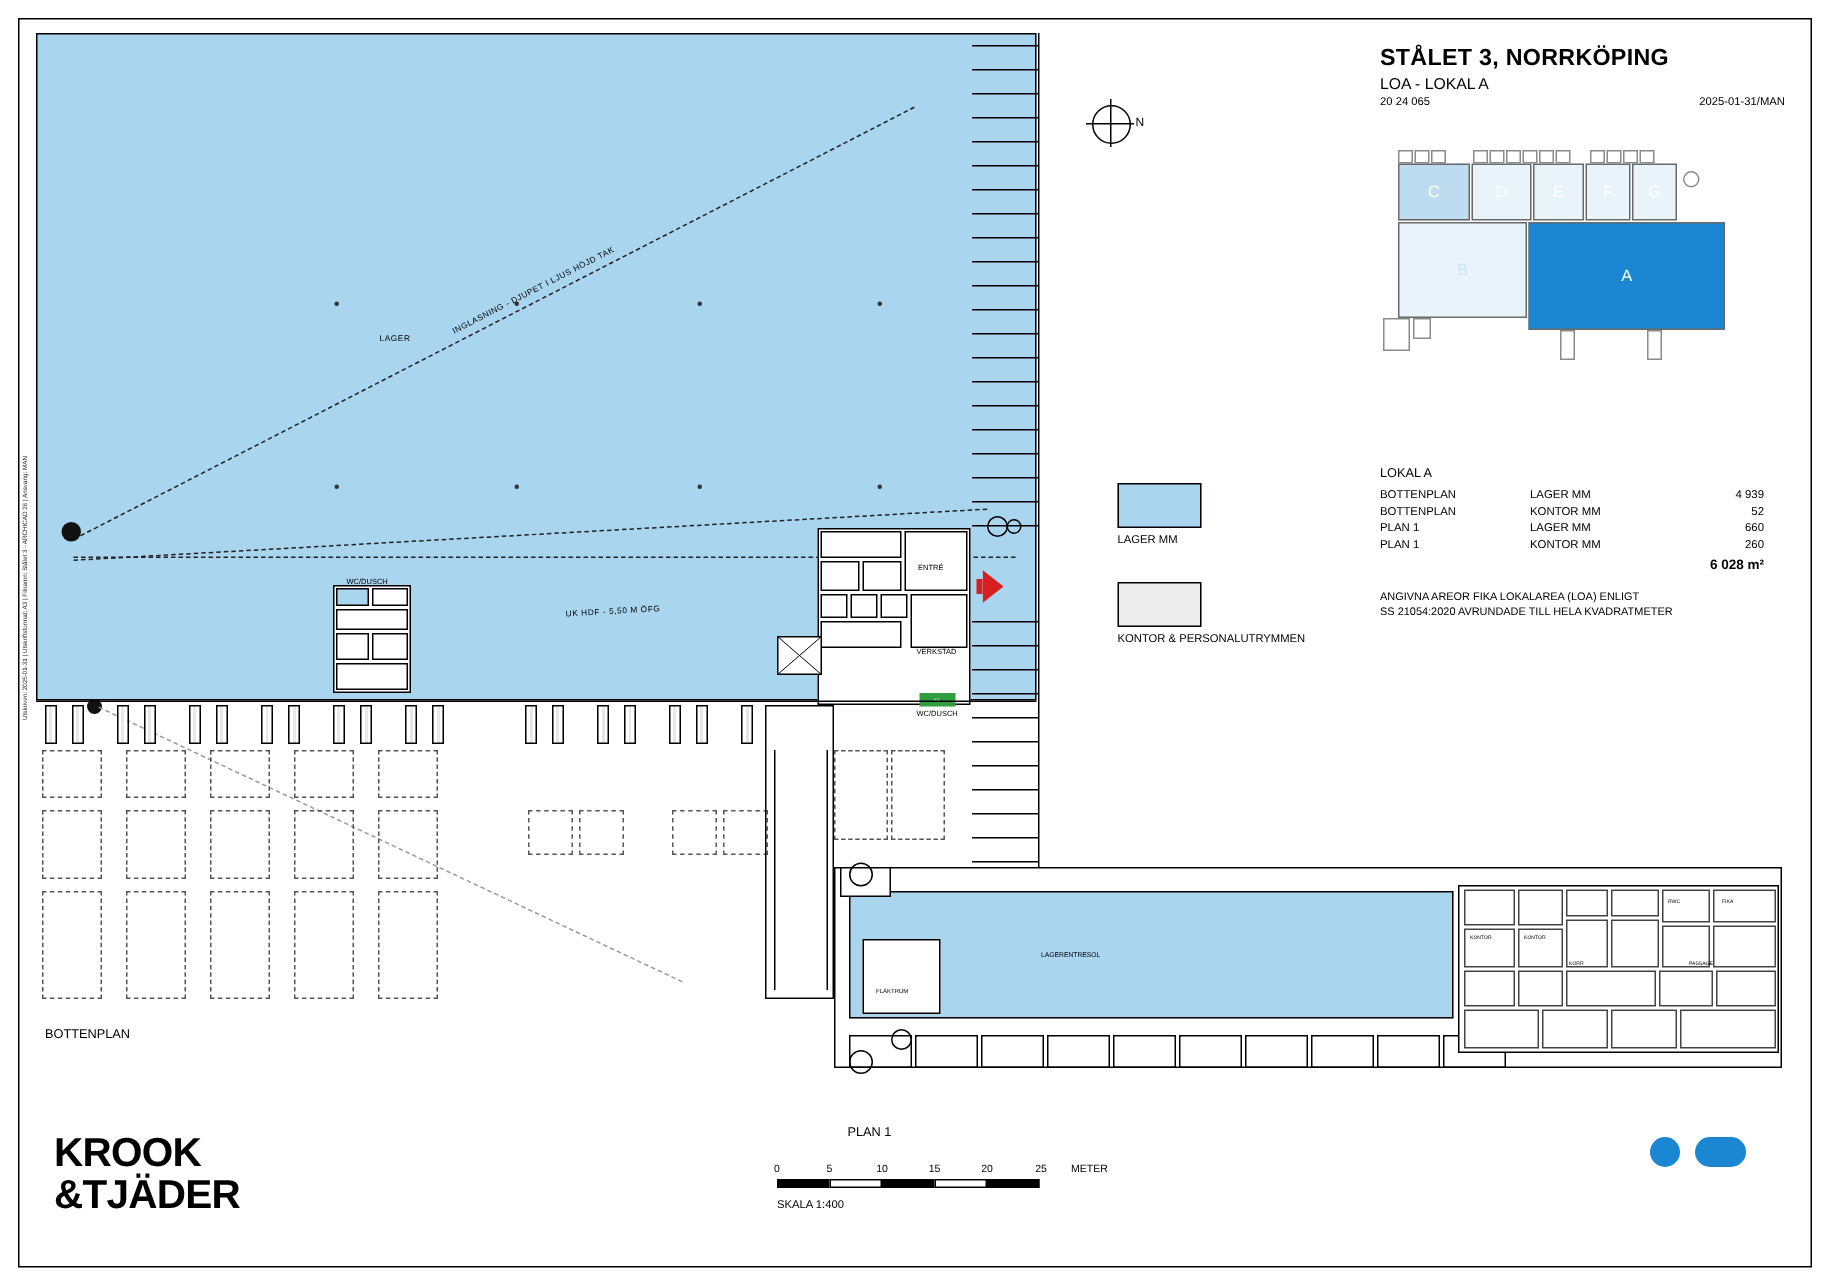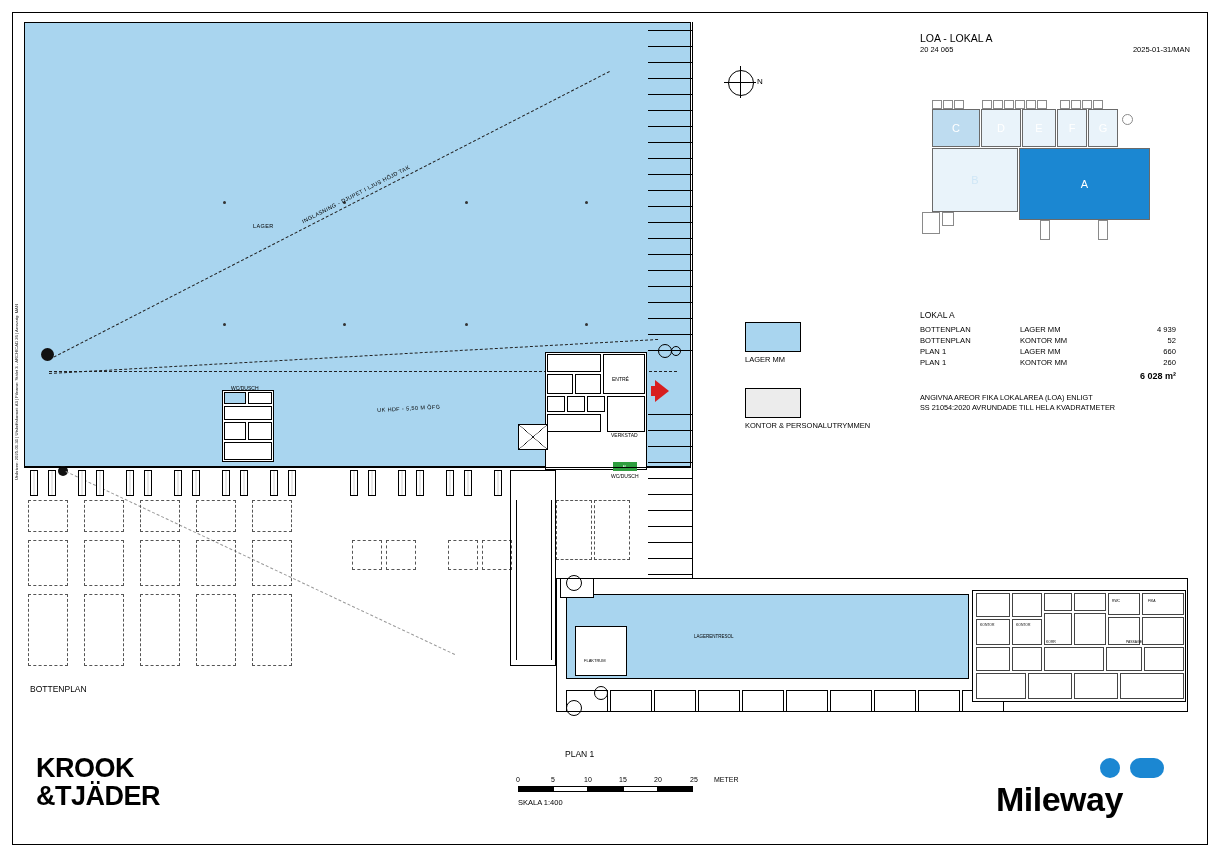--- a/index.html
+++ b/index.html
@@ -501,20 +501,21 @@
 
 <div id="legend">
   <div class="sw sw-blue"></div>
   <div class="sw-label">LAGER MM</div>
   <div style="height:24px"></div>
   <div class="sw sw-grey"></div>
   <div class="sw-label">KONTOR &amp; PERSONALUTRYMMEN</div>
 </div>
 
 <div id="title-block">
+  <div id="proj-title">STÅLET 3, NORRKÖPING</div>
   <div id="proj-sub">LOA - LOKAL A</div>
   <div id="proj-meta">
     <span>20 24 065</span>
     <span>2025-01-31/MAN</span>
   </div>
 </div>
 
 <div id="keyplan">
   <div id="kp-frame">
 
@@ -604,14 +605,13 @@
 <div id="logo-kt">
   <div>KROOK</div>
   <div>&amp;TJÄDER</div>
 </div>
 
 <div id="logo-mw">
   <div id="mw-dots">
     <div id="mw-dot1"></div>
     <div id="mw-dot2"></div>
   </div>
-  <div id="mw-word">Mileway</div>
 </div>
 
 </body></html>

